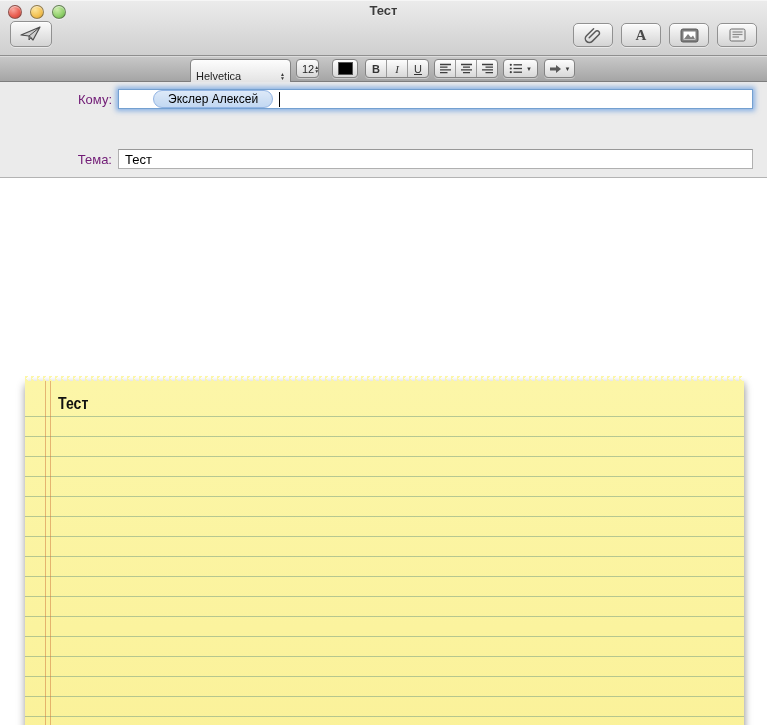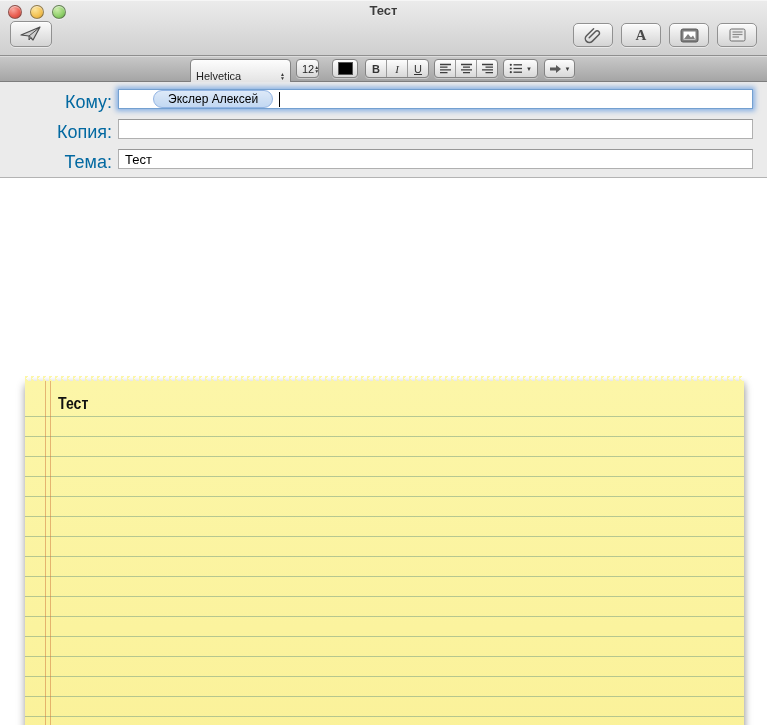--- a/index.html
+++ b/index.html
@@ -72,21 +72,21 @@
   .indentbtn{left:544px;width:31px;justify-content:center;gap:3px;}
   .dd{font-size:6px;color:#3c3c3c;}
   
   .headerarea{
     position:absolute;left:0;top:82px;width:767px;height:95px;
     background:#ebebeb;border-bottom:1px solid #b3b3b3;
   }
   .hrow{position:absolute;left:0;width:767px;height:22px;}
   .hlabel{
     position:absolute;left:0;top:3px;width:112px;text-align:right;
-    font-size:18px;color:#0369a1;
+    font-size:13px;color:#701a75;
   }
   .hfield{
     position:absolute;left:118px;top:0;width:635px;height:20px;box-sizing:border-box;
     background:#ffffff;border:1px solid #b0b0b0;border-top-color:#989898;
     font-size:13px;color:#000;font-family:"Liberation Sans",sans-serif;
     padding:1px 6px;outline:none;
   }
   .to-field{
     display:flex;align-items:center;
     border:1px solid #74a0d0;
@@ -273,24 +273,20 @@
   </div>
 
   <div class="headerarea">
     <div class="hrow" style="top:7px;">
       <div class="hlabel">Кому:</div>
       <div class="hfield to-field">
         <span class="token">Экслер Алексей</span>
         <span class="caret"></span>
       </div>
     </div>
-    <div class="hrow" style="top:37px;">
-      <div class="hlabel">Копия:</div>
-      <input class="hfield" value="" style="">
-    </div>
     <div class="hrow" style="top:67px;">
       <div class="hlabel">Тема:</div>
       <input class="hfield" value="Тест" style="">
     </div>
     <div class="hmenu-btn">
       <span>≡</span>
       <span class="dd">▼</span>
     </div>
   </div>
 

